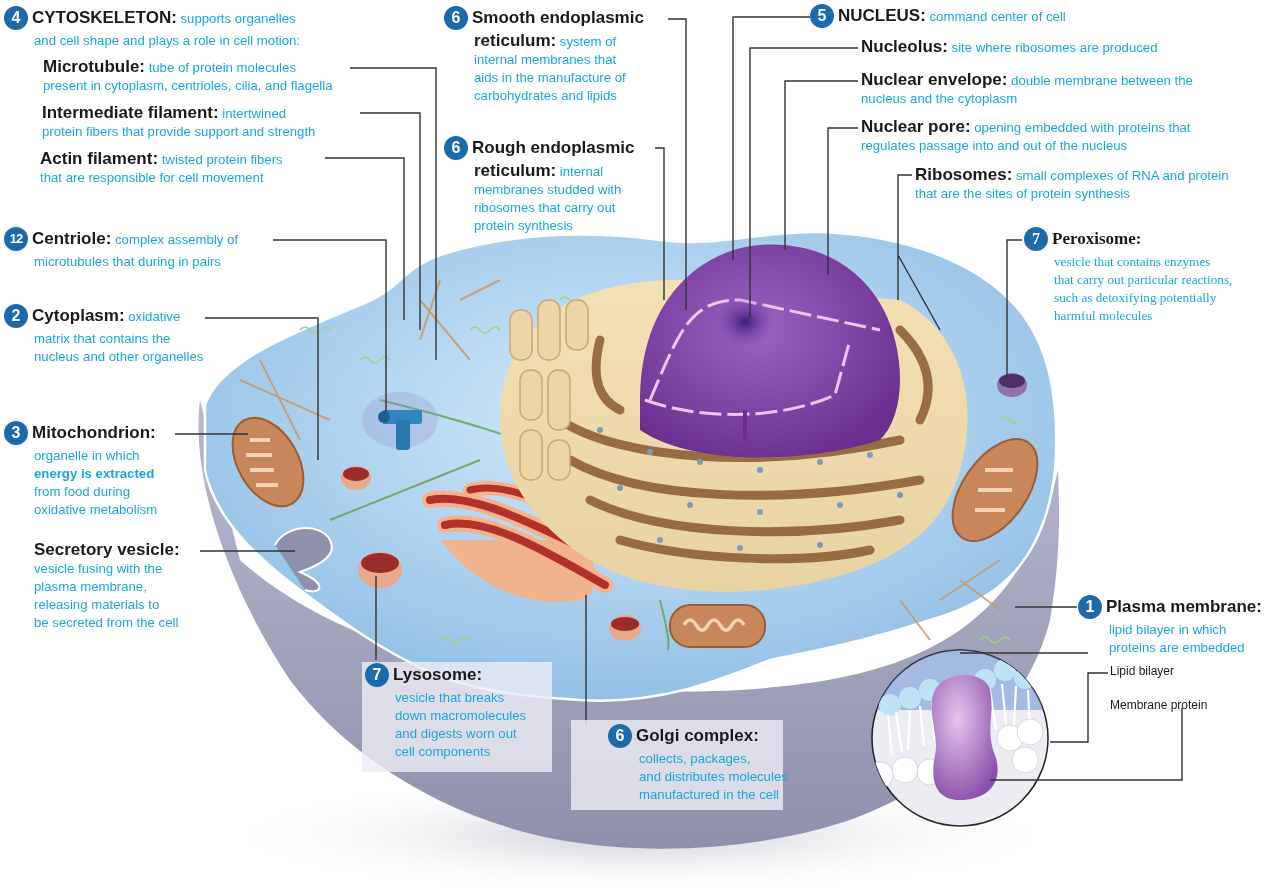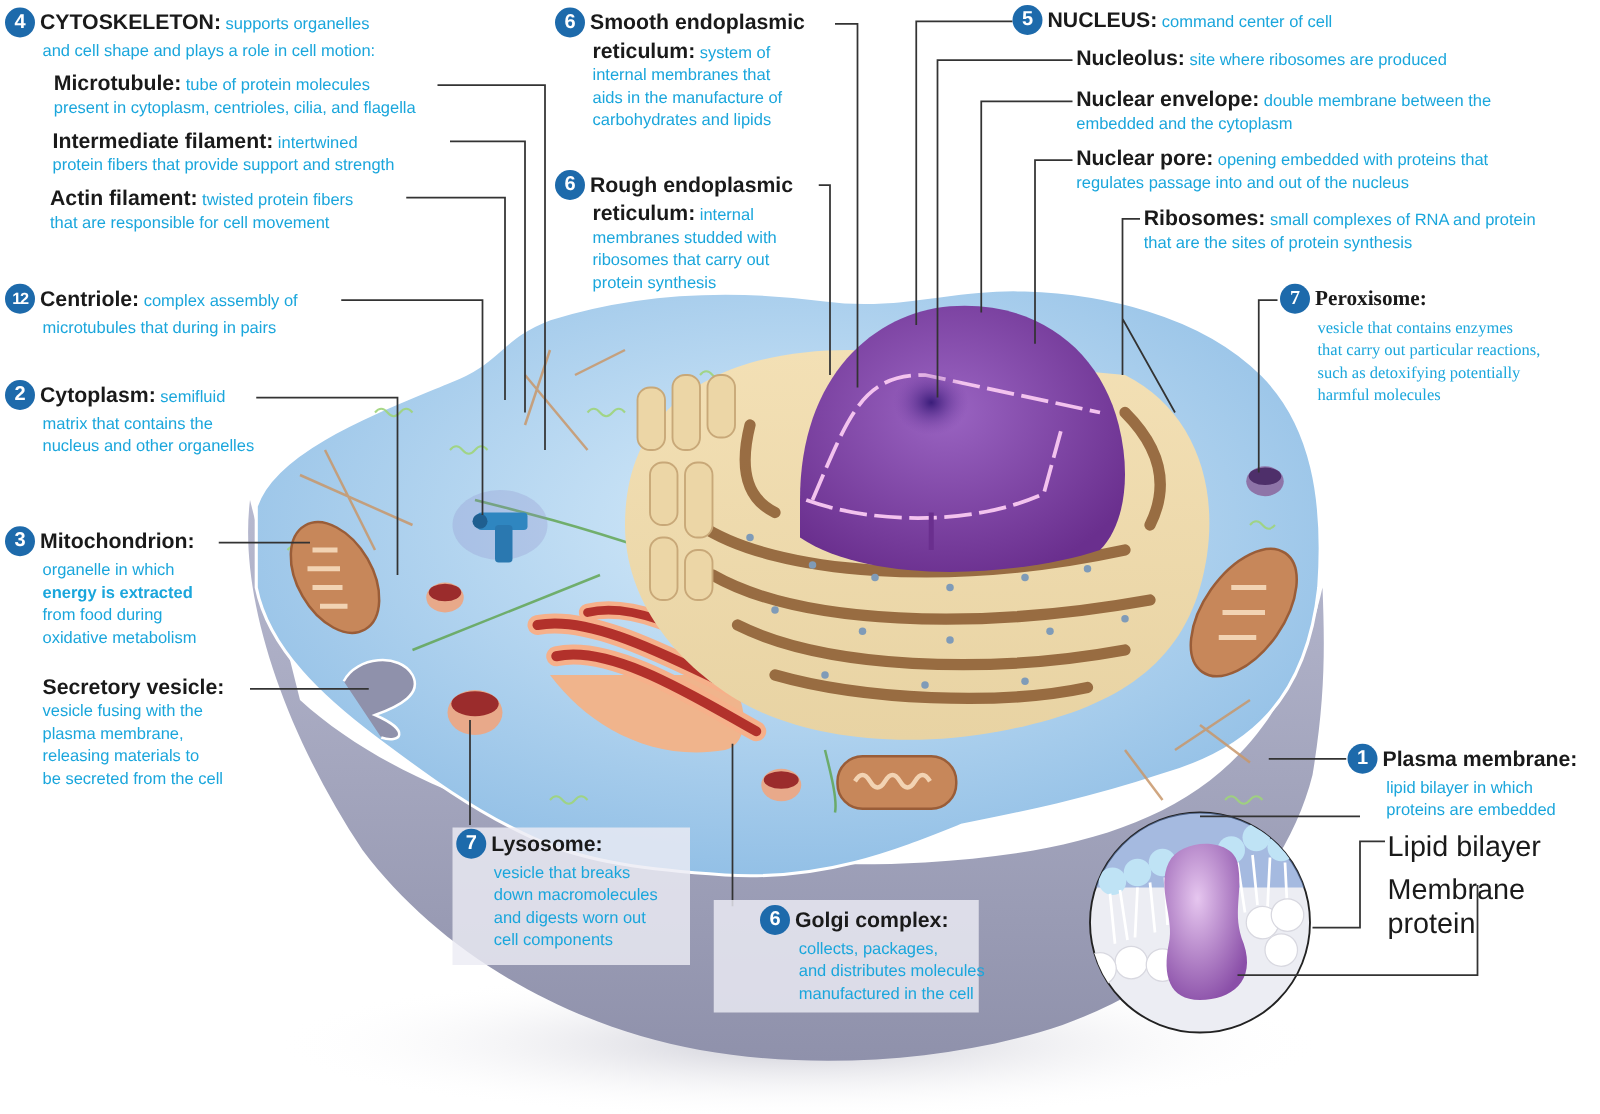--- a/index.html
+++ b/index.html
@@ -4,21 +4,21 @@
 <style>
   html,body{margin:0;padding:0;background:#ffffff;}
   body{width:1280px;height:891px;position:relative;overflow:hidden;font-family:"Liberation Sans",sans-serif;}
   #art{position:absolute;left:0;top:0;width:1280px;height:891px;}
   .lbl{position:absolute;font-size:13px;line-height:18px;color:#1aa6dc;}
   .lbl .t{color:#1a1a1a;font-weight:bold;font-size:17px;}
   .lbl .d{color:#1aa6dc;font-size:13.2px;}
   .num{display:inline-block;width:24px;height:24px;border-radius:50%;background:#1d6aab;color:#fff;font-weight:bold;font-size:16px;text-align:center;line-height:24px;vertical-align:middle;margin-right:4px;position:relative;top:-2px;}
   .num.small{font-size:13px;letter-spacing:-1px;}
   .box{position:absolute;background:rgba(236,236,244,0.82);}
-  .plain{position:absolute;color:#1a1a1a;font-size:23px;}
+  .plain{position:absolute;color:#1a1a1a;font-size:12px;}
 </style>
 </head>
 <body>
 
 <svg id="art" viewBox="0 0 1280 891" xmlns="http://www.w3.org/2000/svg">
   <defs>
     <radialGradient id="gCyto" cx="50%" cy="40%" r="60%">
       <stop offset="0%" stop-color="#d6ebfa"></stop>
       <stop offset="100%" stop-color="#93c0e6"></stop>
     </radialGradient>
@@ -240,21 +240,21 @@
 </div>
 
 <div class="lbl" style="left:4px;top:229px;">
   <span class="num small">12</span><span class="t">Centriole:</span>
   <span class="d">complex assembly of</span><br>
   <span class="d" style="margin-left:30px;">microtubules that during in pairs</span>
 </div>
 
 <div class="lbl" style="left:4px;top:306px;">
   <span class="num">2</span><span class="t">Cytoplasm:</span>
-  <span class="d">semifluid</span><br>
+  <span class="d">oxidative</span><br>
   <span class="d" style="margin-left:30px;">matrix that contains the</span><br>
   <span class="d" style="margin-left:30px;">nucleus and other organelles</span>
 </div>
 
 <div class="lbl" style="left:4px;top:423px;">
   <span class="num">3</span><span class="t">Mitochondrion:</span><br>
   <span class="d" style="margin-left:30px;">organelle in which</span><br>
   <span class="d" style="margin-left:30px;font-weight:bold;">energy is extracted</span><br>
   <span class="d" style="margin-left:30px;">from food during</span><br>
   <span class="d" style="margin-left:30px;">oxidative metabolism</span>
@@ -292,21 +292,21 @@
 </div>
 
 <div class="lbl" style="left:861px;top:38px;">
   <span class="t">Nucleolus:</span>
   <span class="d">site where ribosomes are produced</span>
 </div>
 
 <div class="lbl" style="left:861px;top:71px;">
   <span class="t">Nuclear envelope:</span>
   <span class="d">double membrane between the</span><br>
-  <span class="d">embedded and the cytoplasm</span>
+  <span class="d">nucleus and the cytoplasm</span>
 </div>
 
 <div class="lbl" style="left:861px;top:118px;">
   <span class="t">Nuclear pore:</span>
   <span class="d">opening embedded with proteins that</span><br>
   <span class="d">regulates passage into and out of the nucleus</span>
 </div>
 
 <div class="lbl" style="left:915px;top:166px;">
   <span class="t">Ribosomes:</span>

